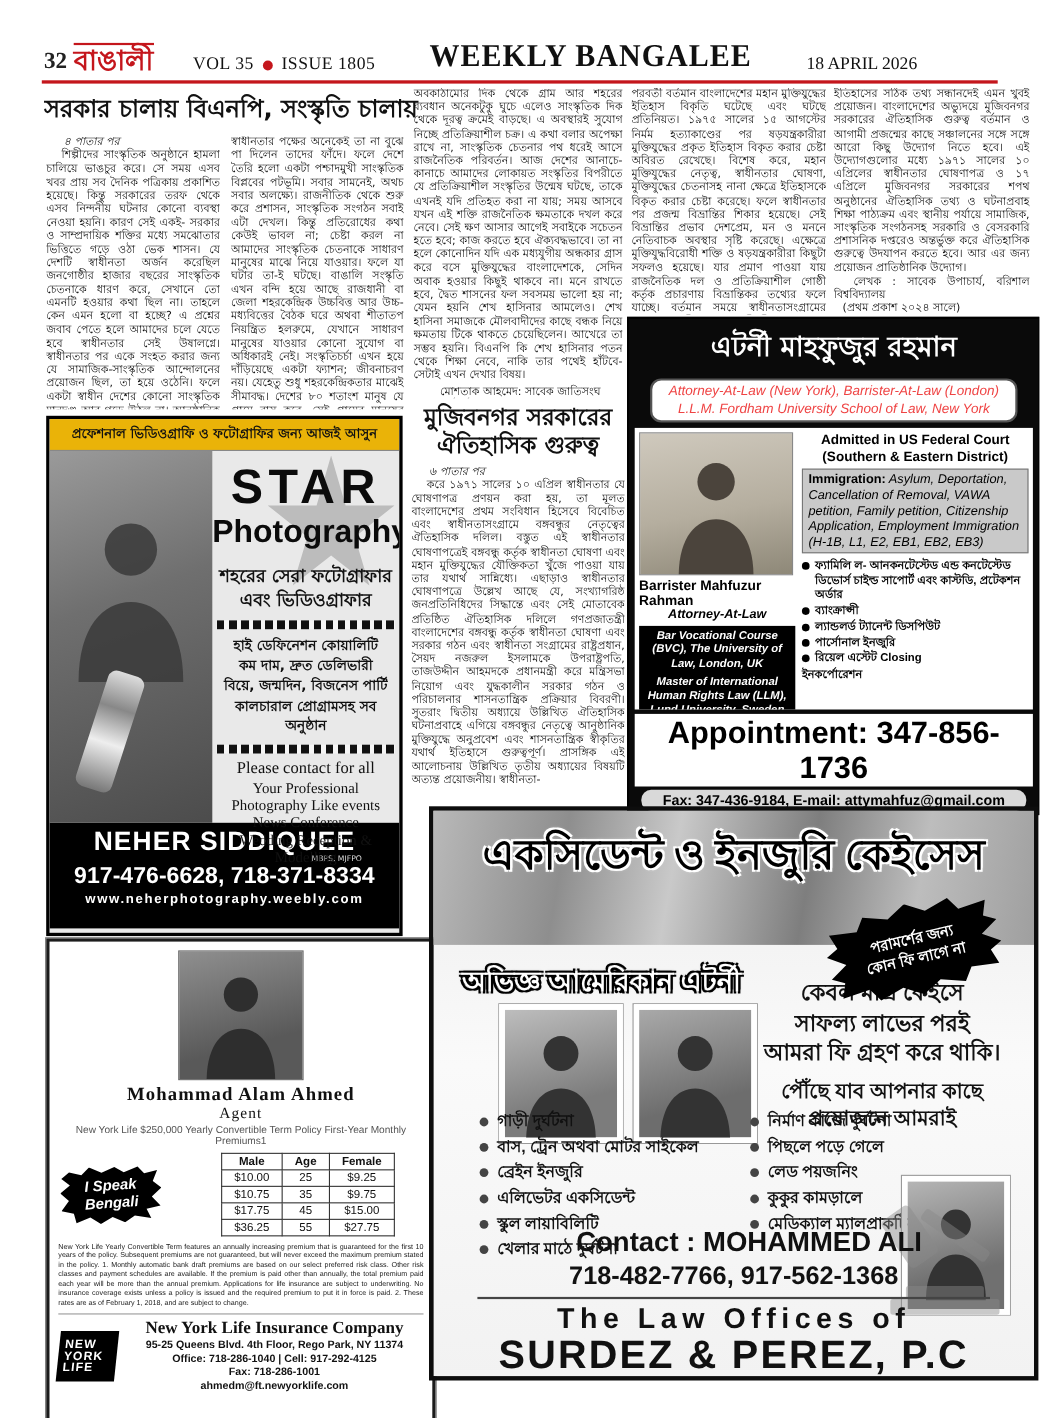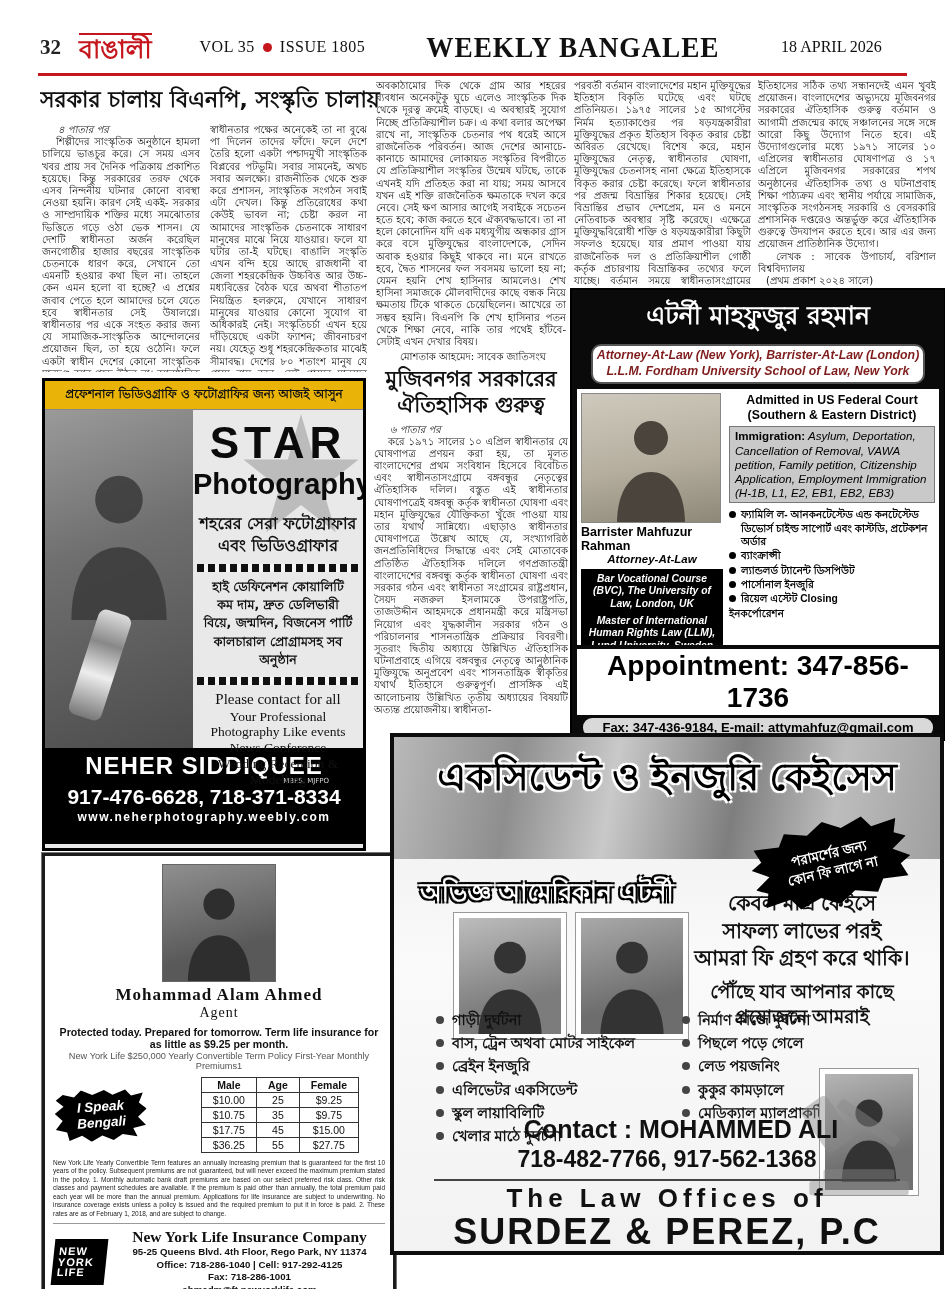--- a/index.html
+++ b/index.html
@@ -1,21 +1,21 @@
 <!DOCTYPE html>
 <html><head>
 <meta charset="utf-8">
 <style>
   html,body{margin:0;padding:0;background:#fff;}
   .page{position:relative;width:945px;height:1289px;background:#fff;overflow:hidden;
         font-family:"DejaVu Sans",sans-serif;color:#111;}
   .abs{position:absolute;}
 
   
-  .hdr{display:flex;align-items:center;gap:18px;}
+  .hdr{display:flex;align-items:flex-end;gap:6px;}
   .pageno{font:700 21px "Liberation Serif",serif;color:#222;}
   .logo{color:#c4161c;font-weight:800;font-size:25px;line-height:1;border-top:2px solid #c4161c;padding-top:2px;}
   .volissue{display:flex;align-items:center;gap:8px;font:16px "Liberation Serif",serif;letter-spacing:.5px;margin-left:30px;}
   .reddot{width:9px;height:9px;border-radius:50%;background:#c4161c;display:inline-block;}
   .masthead{font:700 29px "Liberation Serif",serif;letter-spacing:1px;transform:scaleX(.94);margin-left:34px;white-space:nowrap;}
   .hdate{font:16px "Liberation Serif",serif;margin-left:34px;white-space:nowrap;}
   .redrule{background:#c4161c;}
 
   
   .h1bn{font-weight:800;font-size:22px;line-height:40px;text-align:center;white-space:nowrap;overflow:hidden;}
@@ -45,22 +45,22 @@
   .star-eng .first{font-size:15px;}
   .star-foot{background:#000;color:#fff;height:92px;text-align:center;padding-top:4px;}
   .star-name{font:800 24px "Liberation Sans",sans-serif;letter-spacing:1px;}
   .star-cred{font-size:7px;text-align:right;padding-right:34px;margin-top:-3px;color:#ddd;}
   .star-phone{font:800 21px "Liberation Sans",sans-serif;}
   .star-site{font:700 12px "Liberation Sans",sans-serif;letter-spacing:1.5px;margin-top:1px;}
 
   
   .att{background:#0a0a0a;border:2px solid #000;color:#fff;padding:3px;}
   .att-title{text-align:center;font-weight:800;font-size:25px;padding:3px 0 5px;}
-  .att-subbox{background:#fff;color:#7f1d1d;border-radius:10px;border:2px solid #555;margin:0 16px;padding:2px 3px;
-      text-align:center;font-style:italic;font-weight:700;font-size:12.3px;line-height:1.3;font-family:"Liberation Sans",sans-serif;}
+  .att-subbox{background:#fff;color:#ef4444;border-radius:10px;border:2px solid #555;margin:0 16px;padding:2px 3px;
+      text-align:center;font-style:italic;font-weight:400;font-size:12.3px;line-height:1.3;font-family:"Liberation Sans",sans-serif;}
   .att-main{background:#fff;color:#000;margin:5px 2px 0;padding:4px;height:248px;overflow:hidden;display:flex;gap:6px;}
   .att-left{width:142px;flex:none;}
   .att-photo{width:138px;height:128px;background:linear-gradient(170deg,#cfc9bd 0%,#b5ae9f 55%,#8e8878 100%);position:relative;overflow:hidden;border:1px solid #888;}
   .att-photo svg{position:absolute;left:9px;top:10px;width:120px;height:120px;fill:#4b443c;}
   .att-pname{font-weight:800;font-size:12.5px;font-family:"Liberation Sans",sans-serif;margin-top:2px;}
   .att-ptitle{font-weight:700;font-style:italic;font-size:11.5px;text-align:center;font-family:"Liberation Sans",sans-serif;}
   .att-black{background:#000;color:#fff;font-style:italic;font-weight:700;font-size:10.3px;line-height:1.2;
       text-align:center;padding:4px 3px;margin-top:4px;font-family:"Liberation Sans",sans-serif;}
   .att-black div+div{margin-top:5px;}
   .att-right{flex:1;font-family:"Liberation Sans",sans-serif;}
@@ -98,21 +98,21 @@
       font:800 11px "Liberation Sans",sans-serif;line-height:.95;padding-left:5px;letter-spacing:1px;transform:skewX(-6deg);}
   .nyl-co{flex:1;text-align:center;}
   .nyl-co .c1{font:800 15.5px "Liberation Serif",serif;}
   .nyl-co .c2{font-weight:700;font-size:9.7px;line-height:1.3;}
 
   
   .acc{border:4px solid #0d0d0d;background:linear-gradient(#ededed,#fafafa 45%,#f2f2f2);overflow:hidden;font-family:"Liberation Sans",sans-serif;}
   .acc-head{position:absolute;left:0;top:0;right:0;height:122px;
       background:linear-gradient(100deg,#b9b9b9 0%,#8e8e8e 22%,#c9c9c9 40%,#7e7e7e 62%,#bdbdbd 80%,#9f9f9f 100%);}
   .acc-h1{position:relative;text-align:center;font-weight:800;font-size:38px;padding-top:10px;color:#000;
-      text-shadow:-2px -2px 0 #fff,2px -2px 0 #fff,-2px 2px 0 #fff,2px 2px 0 #fff,0 0 4px #fff;}
+      text-shadow:-2px -2px 0 #fff,2px -2px 0 #fff,-2px 2px 0 #fff,2px 2px 0 #fff,0 0 4px #fff;font-family:Liberation Serif, serif;}
   .acc-badge{position:absolute;right:30px;top:84px;width:158px;height:84px;background:#000;color:#fff;transform:rotate(-13deg);z-index:5;
       display:flex;flex-direction:column;justify-content:center;align-items:center;font-weight:700;font-size:13.5px;line-height:1.3;text-align:center;
       clip-path:polygon(50% 0%,61% 12%,75% 4%,80% 18%,96% 15%,93% 31%,100% 38%,90% 50%,100% 62%,93% 69%,96% 85%,80% 82%,75% 96%,61% 88%,50% 100%,39% 88%,25% 96%,20% 82%,4% 85%,7% 69%,0% 62%,10% 50%,0% 38%,7% 31%,4% 15%,20% 18%,25% 4%,39% 12%);}
   .acc-sub{position:absolute;left:26px;top:136px;font-weight:800;font-size:25px;color:#fff;
       text-shadow:-2px -2px 0 #000,2px -2px 0 #000,-2px 2px 0 #000,2px 2px 0 #000,0 0 3px #000;}
   .acc-ph{position:absolute;width:102px;height:116px;border:5px solid #fff;box-shadow:0 0 0 1px #999;overflow:hidden;}
   .acc-ph.p1{left:60px;top:176px;background:linear-gradient(165deg,#bdbdbd,#7c7c7c 70%);}
   .acc-ph.p2{left:182px;top:176px;background:linear-gradient(165deg,#a9a9a9,#6d6d6d 70%);}
   .acc-ph.p3{right:22px;top:332px;width:88px;height:116px;background:linear-gradient(165deg,#b5b5b5,#707070 70%);}
   .acc-ph svg{position:absolute;left:4px;top:8px;width:94px;height:112px;fill:#333;}
@@ -302,21 +302,20 @@
   </div>
 
   <div class="abs nyl" style="left:42px;top:853px;width:332px;height:432px">
     <div class="nyl-photo">
       <svg>
           <use href="#person"></use>
         </svg>
     </div>
     <div class="nyl-name">Mohammad Alam Ahmed</div>
     <div class="nyl-agent">Agent</div>
-    <div class="nyl-head">Protected today. Prepared for tomorrow. Term life insurance for as little as $9.25 per month.</div>
     <div class="nyl-sub">New York Life $250,000 Yearly Convertible Term Policy First-Year Monthly Premiums1</div>
     <div class="nyl-mid">
       <div class="nyl-badge">
         <div>I Speak</div>
         <div>Bengali</div>
       </div>
       <table class="nyl-table">
         <tbody>
             <tr>
           <th>Male</th>

